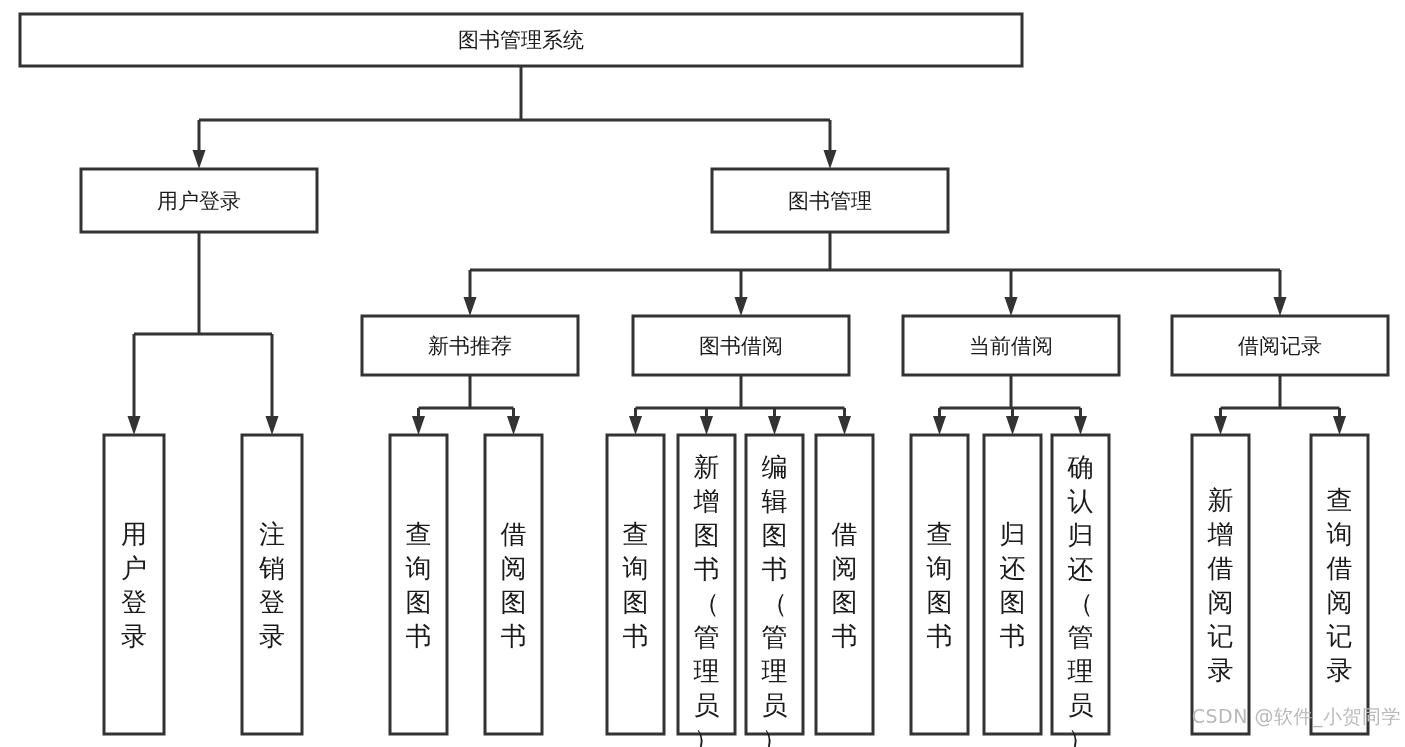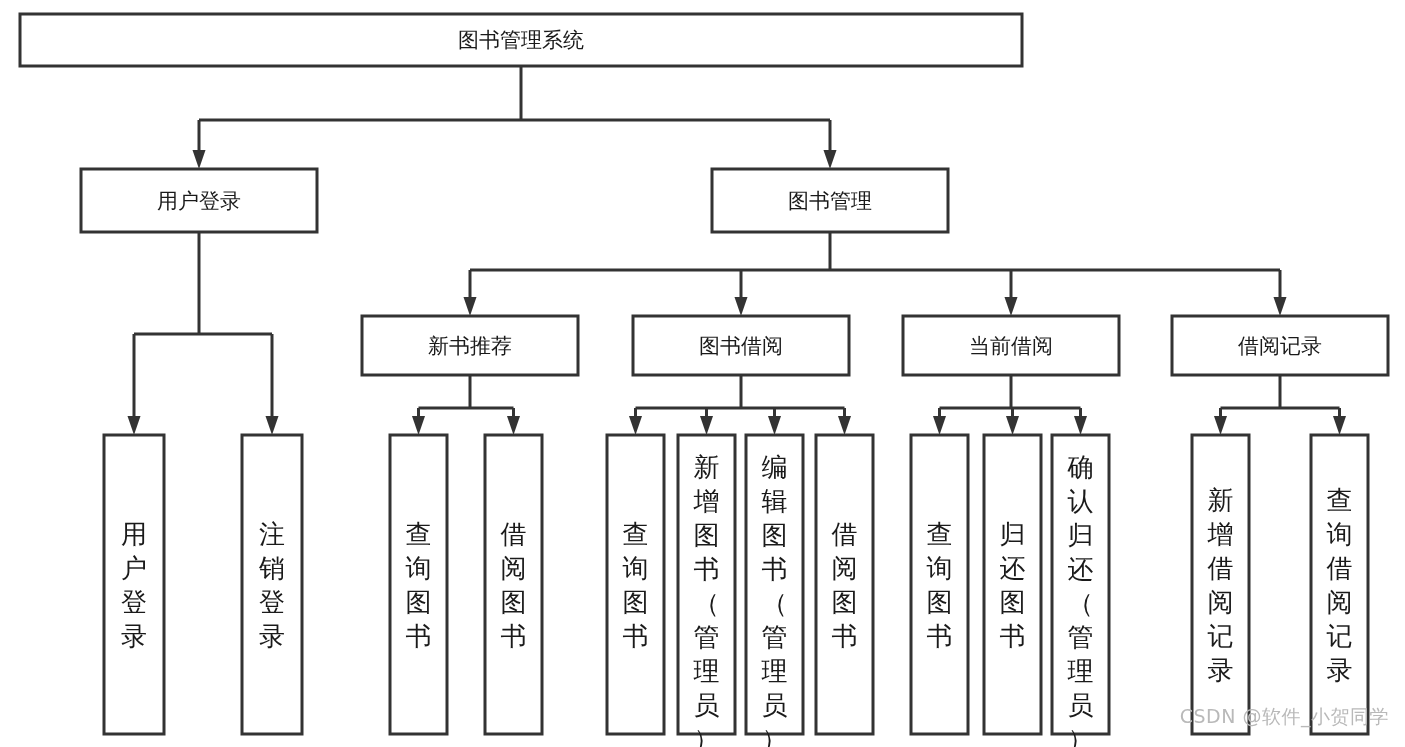--- a/index.html
+++ b/index.html
@@ -51,21 +51,21 @@
     stroke-width: 3;
     fill: none;
     stroke-linecap: butt;
   }
   .arrow-head {
     fill: #333333;
     stroke: none;
   }
   .watermark-text {
     position: absolute;
-    right: 16px;
+    right: 4px;
     bottom: 4px;
     font-family: "DejaVu Sans", "Liberation Sans", sans-serif;
     font-size: 19px;
     color: #b9b9b9;
     letter-spacing: 0.5px;
     white-space: nowrap;
     user-select: none;
   }
 </style>
 </head>

